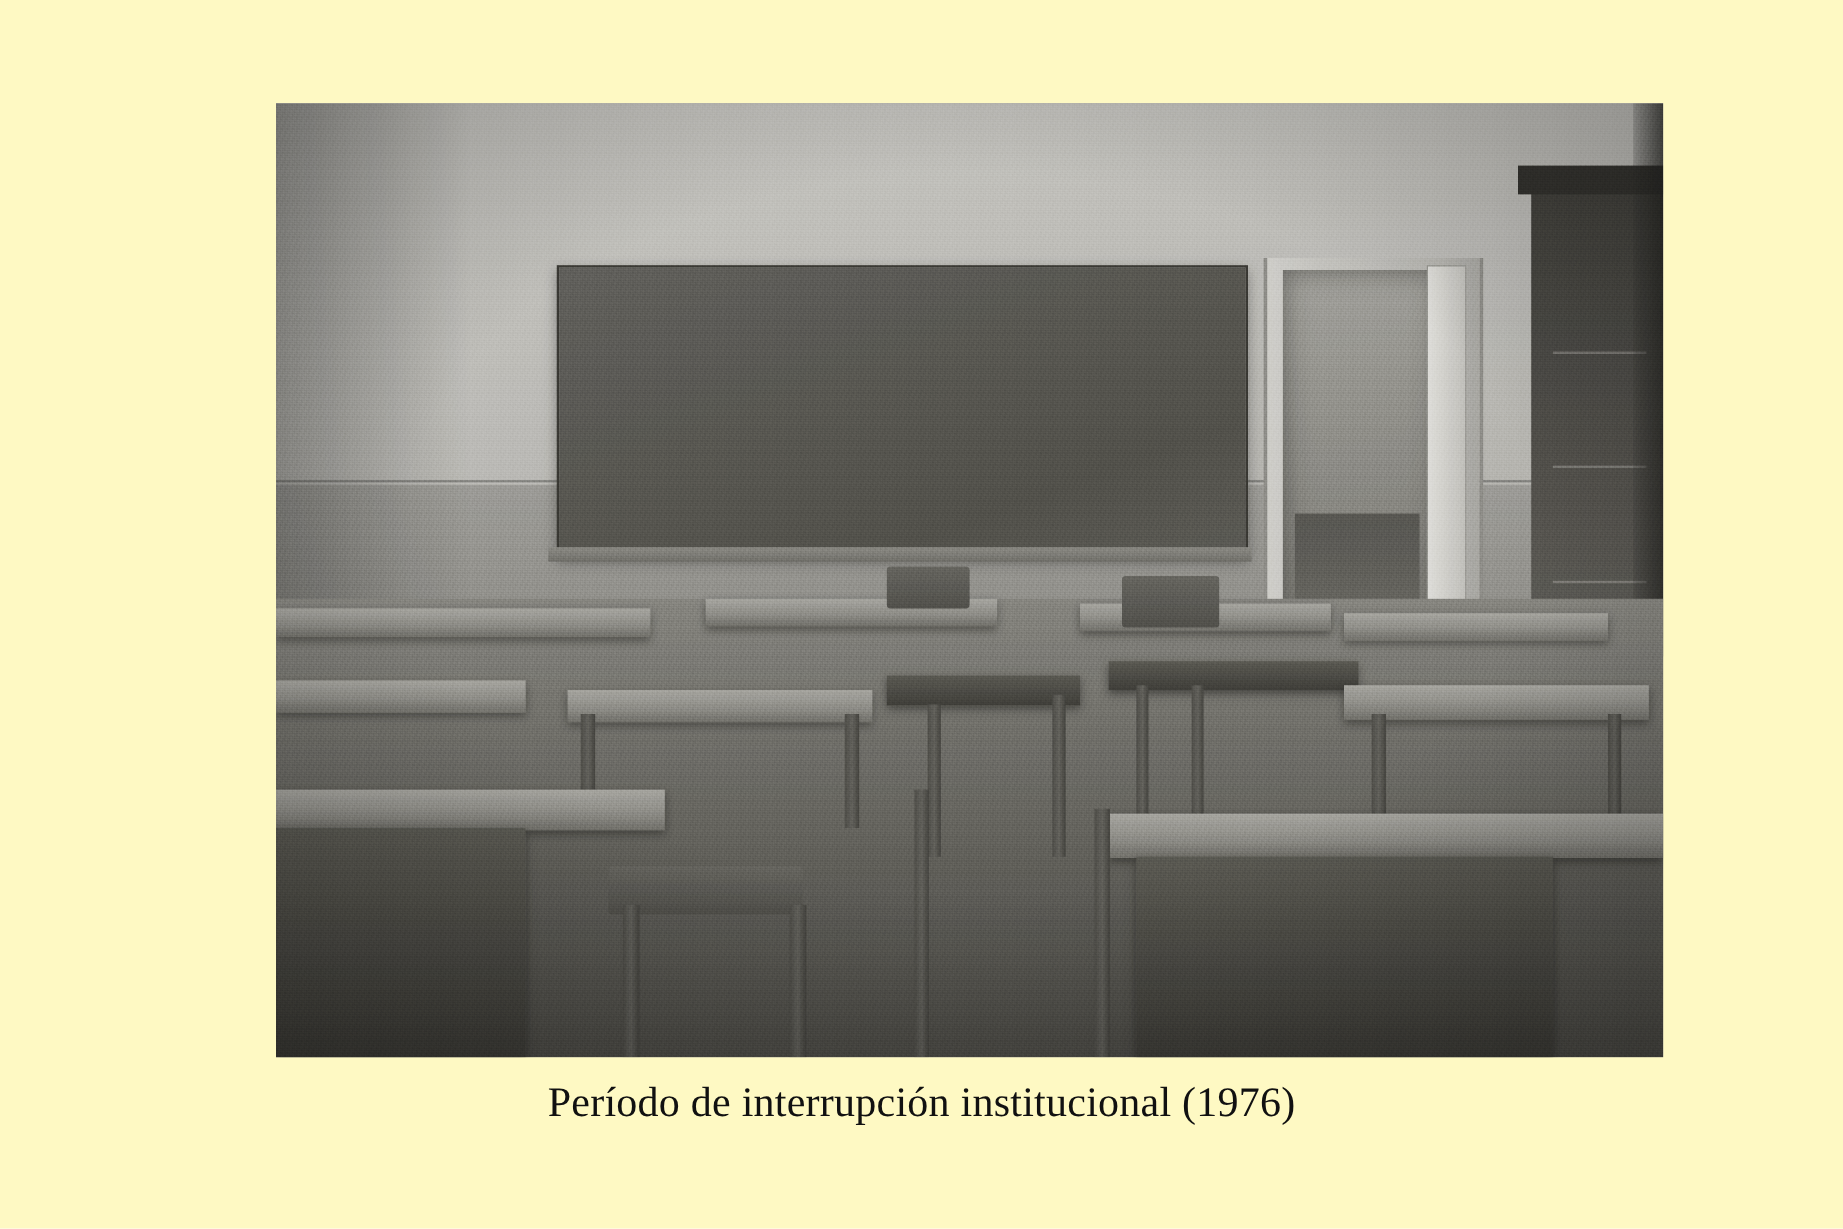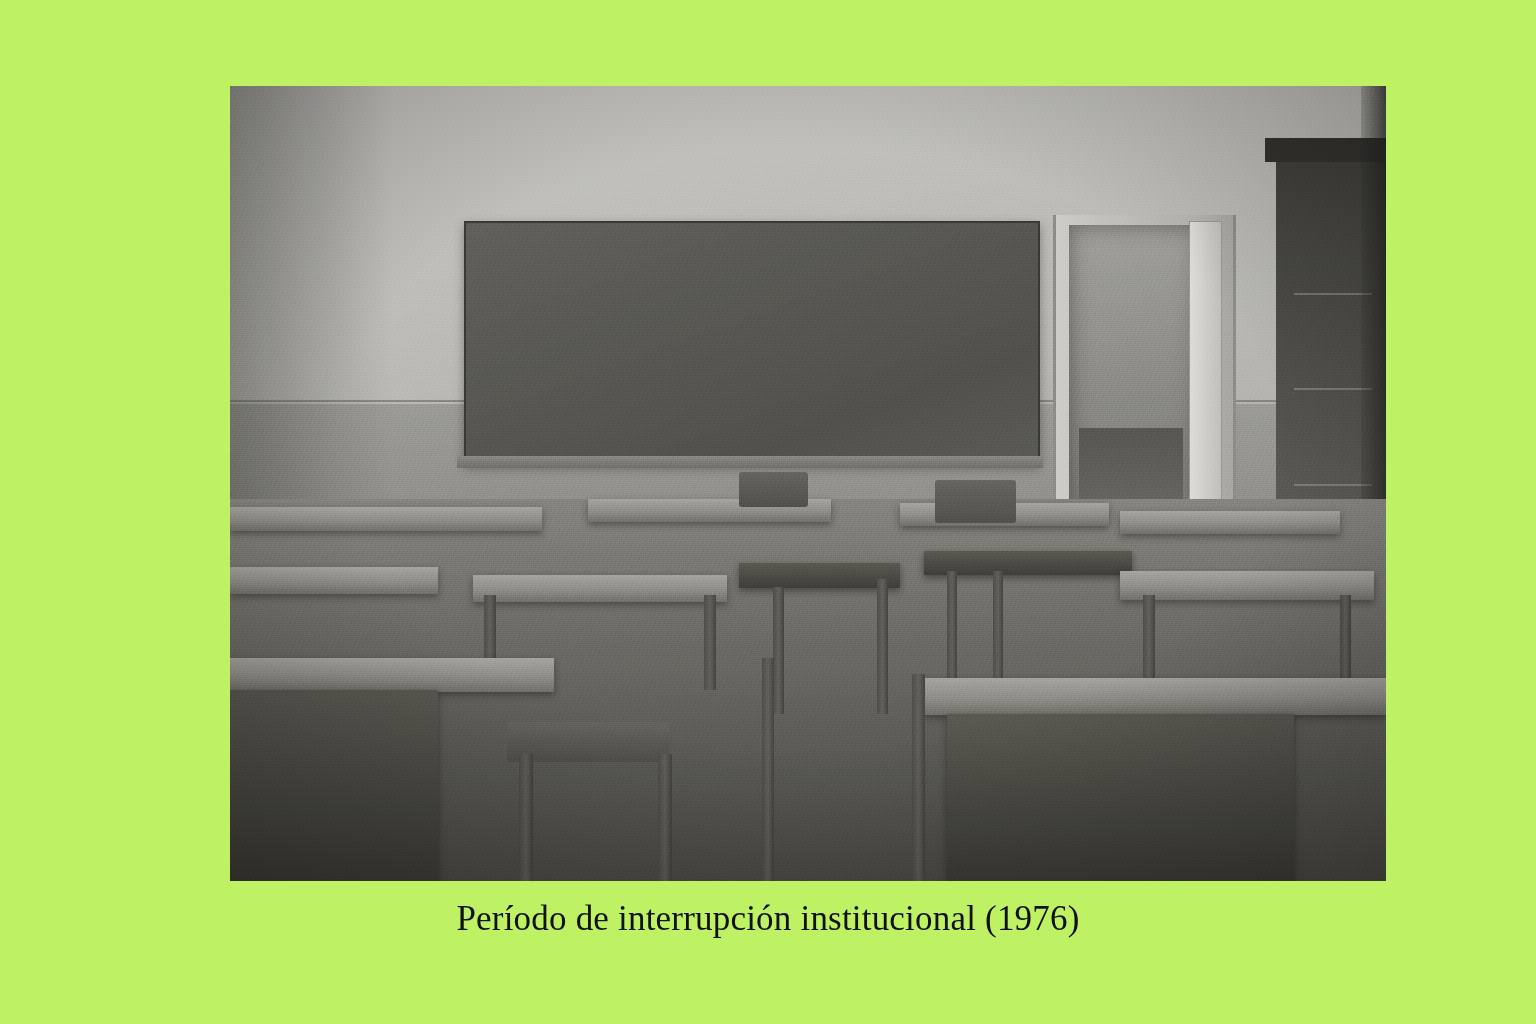--- a/index.html
+++ b/index.html
@@ -12,21 +12,21 @@
     width: 1536px;
     height: 1024px;
     font-family: "Liberation Serif", serif;
     overflow: hidden;
   }
 
   .page {
     position: relative;
     width: 1536px;
     height: 1024px;
-    background: #bef264;
+    background: #fef9c3;
   }
 
   
   .figure {
     position: absolute;
     left: 190px;
     top: 70px;
     width: 1156px;
     height: 795px;
   }

